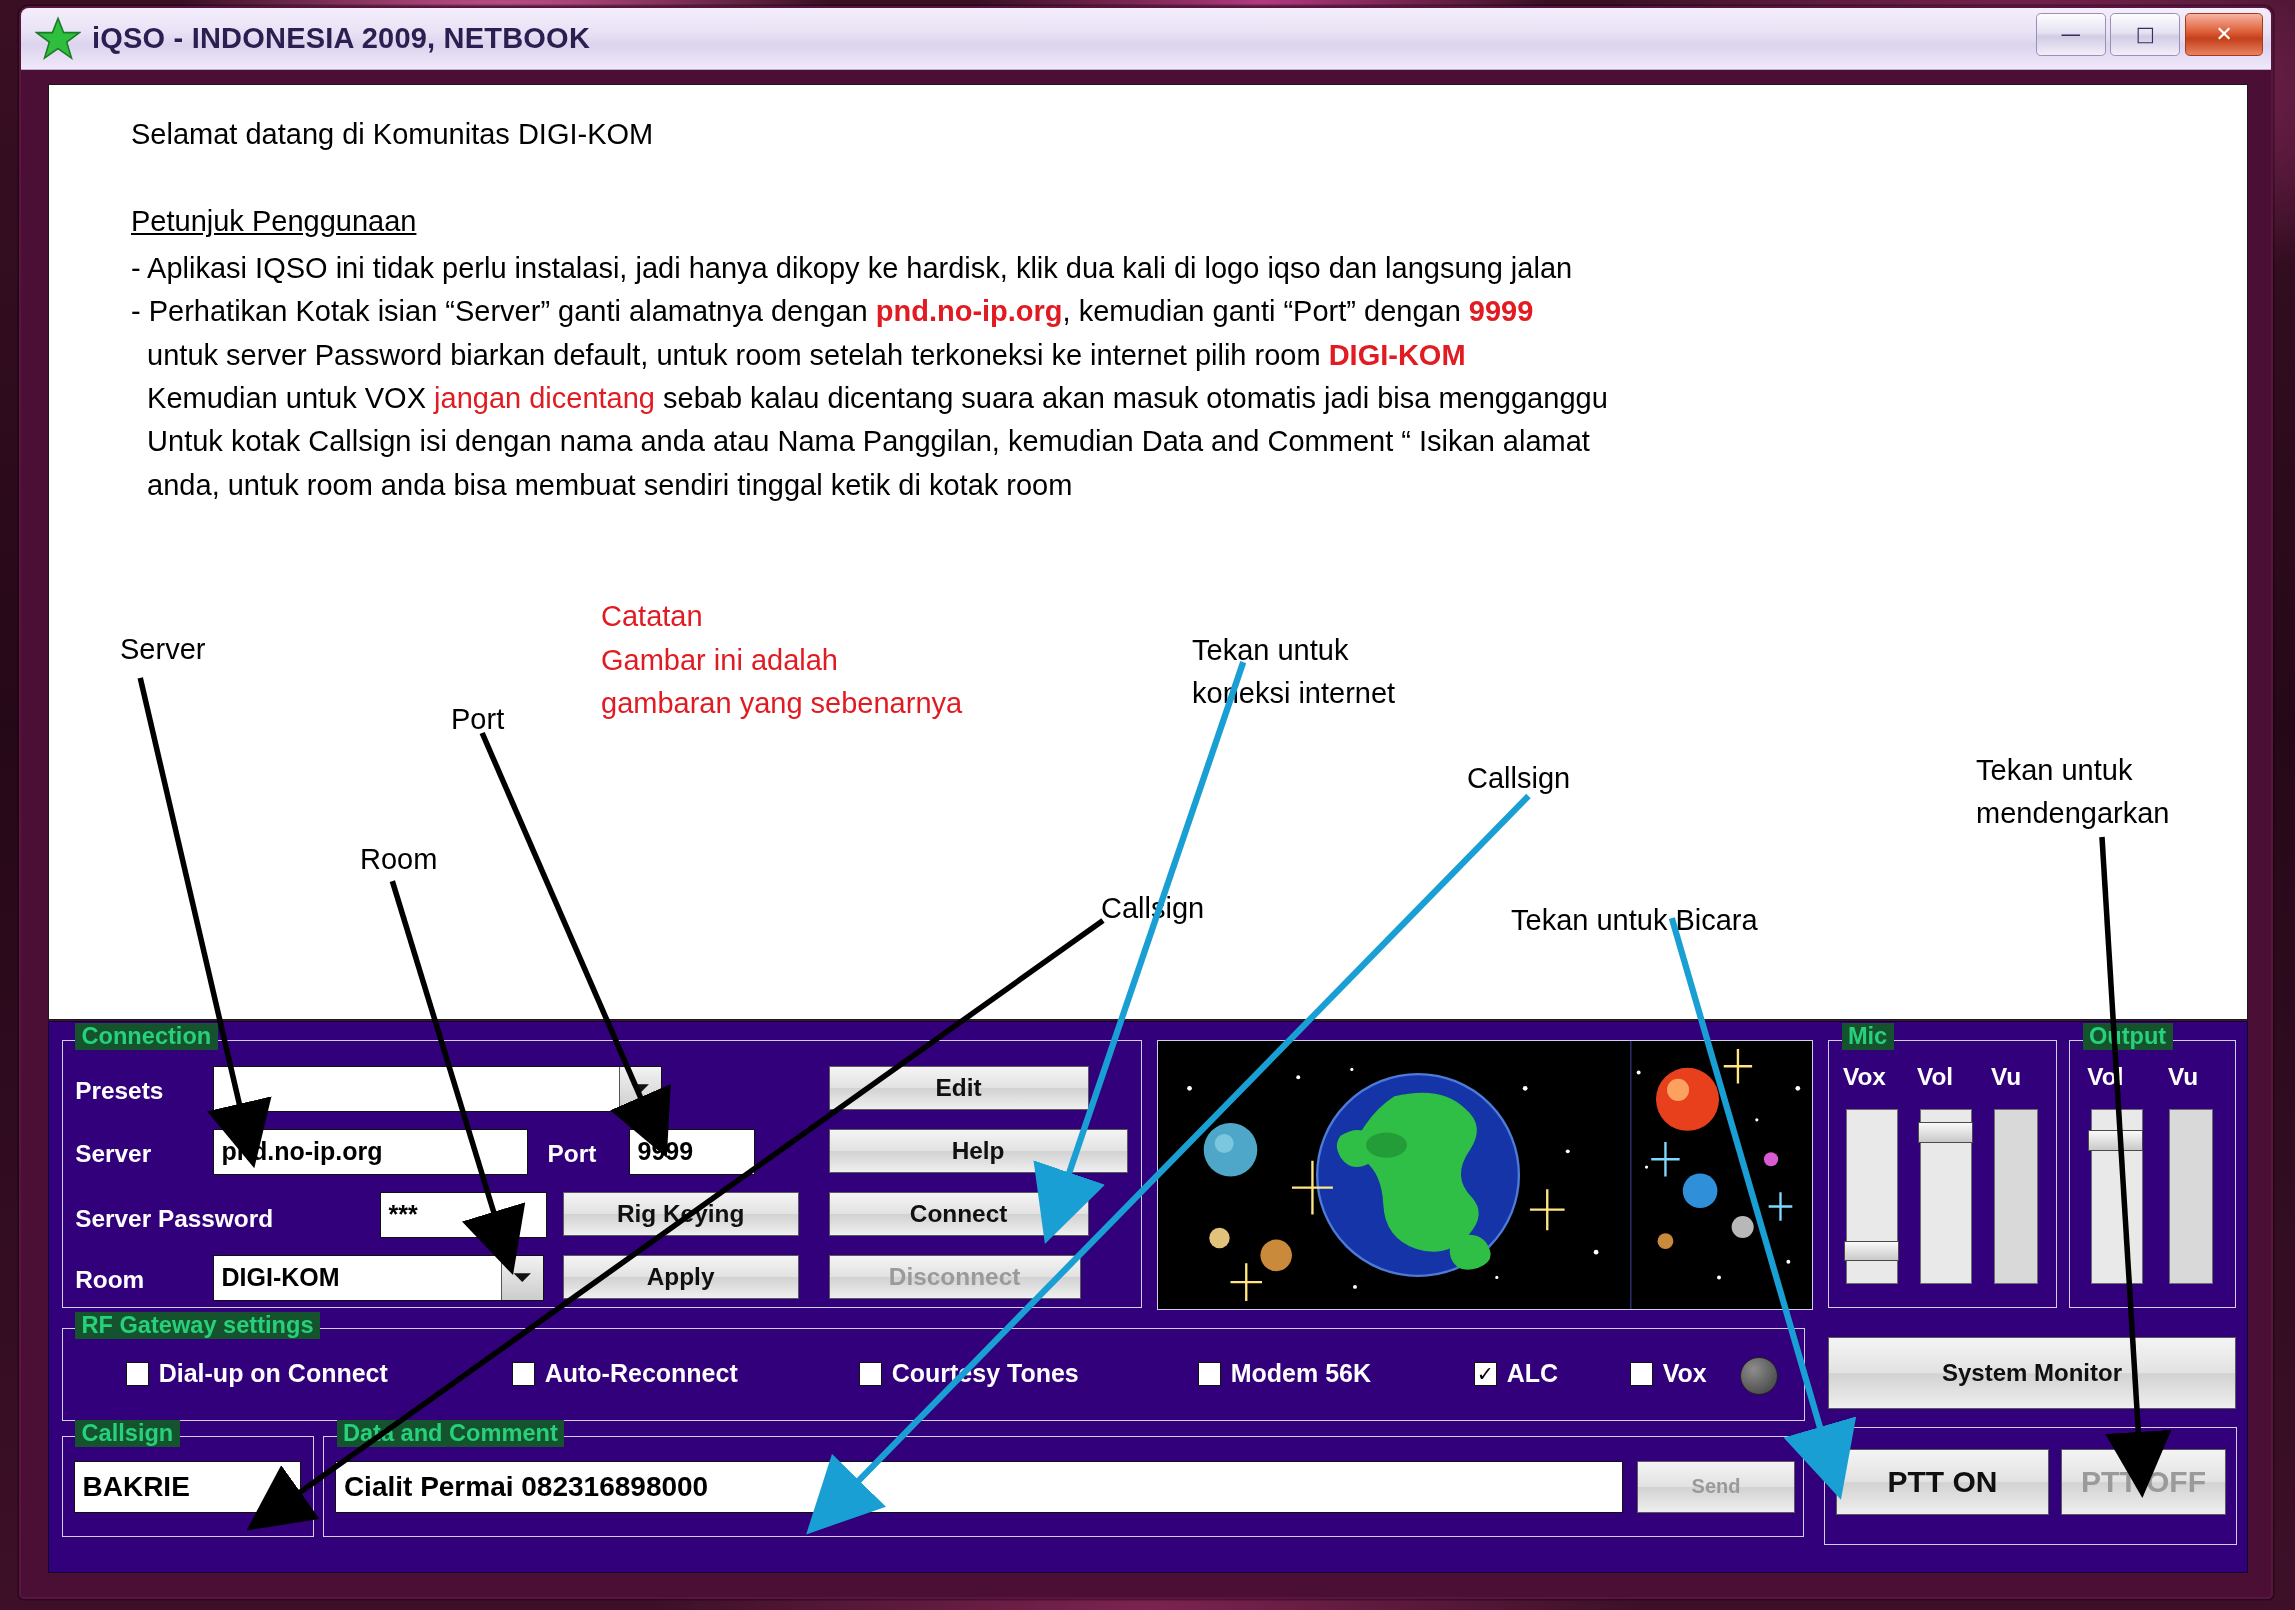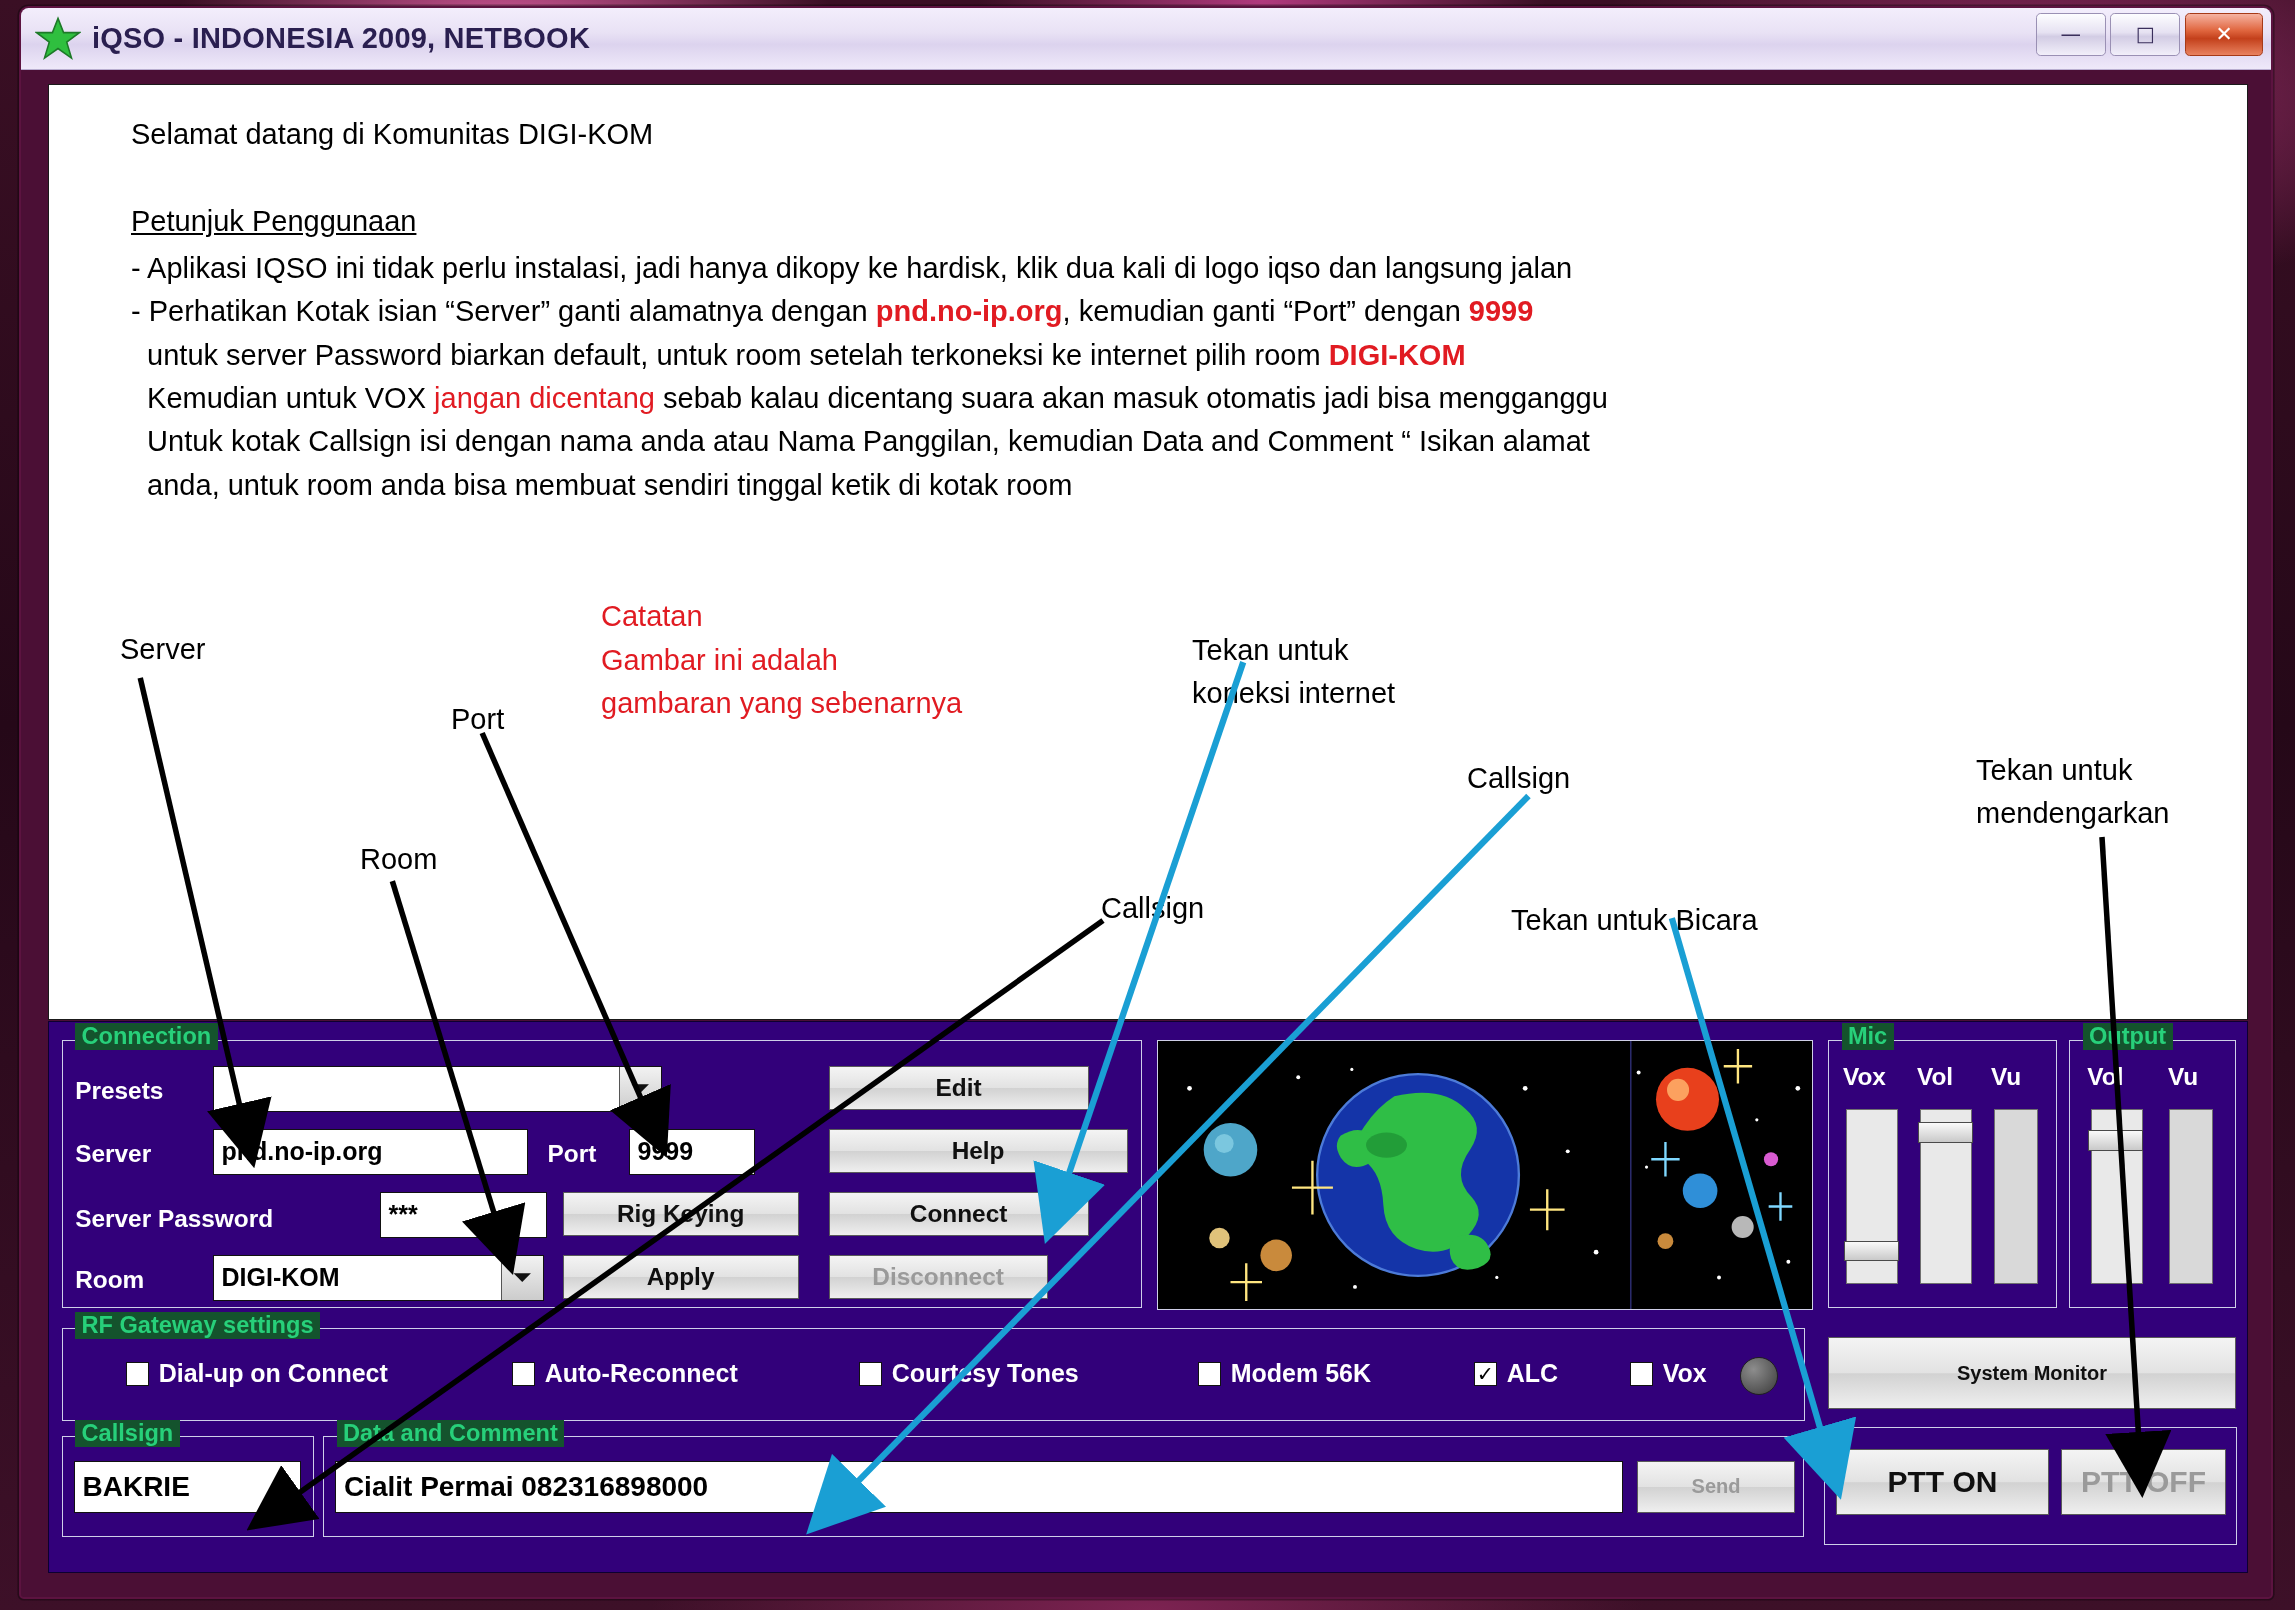--- a/index.html
+++ b/index.html
@@ -201,21 +201,21 @@
             </svg>
         </div>
       </div>
 
       <div class="btn" style="position:absolute;left:500px;top:151px;width:236px;height:44px;">Rig Keying</div>
       <div class="btn" style="position:absolute;left:500px;top:214px;width:236px;height:44px;">Apply</div>
 
       <div class="btn" style="position:absolute;left:766px;top:25px;width:260px;height:44px;">Edit</div>
       <div class="btn" style="position:absolute;left:766px;top:88px;width:299px;height:44px;">Help</div>
       <div class="btn" style="position:absolute;left:766px;top:151px;width:260px;height:44px;">Connect</div>
-      <div class="btn disabled" style="position:absolute;left:766px;top:214px;width:219px;height:44px;">Disconnect</div>
+      <div class="btn disabled" style="position:absolute;left:766px;top:214px;width:252px;height:44px;">Disconnect</div>
     </div>
 
     <div id="space-box" style="left:1108px;top:17.3px;width:654px;height:268px;">
       <svg width="654" height="268" viewBox="0 0 830 340">
         <rect x="0" y="0" width="830" height="340" fill="#000"></rect>
         <line x1="600" y1="0" x2="600" y2="340" stroke="#2a2a6a" stroke-width="2"></line>
 
         <circle cx="330" cy="170" r="128" fill="#1434a8"></circle>
         <circle cx="330" cy="170" r="128" fill="none" stroke="#4d7bd8" stroke-width="3"></circle>
         <path d="M300 70 q60 -14 90 16 q26 22 6 52 q-24 34 2 60 q20 22 -4 48 q-28 30 -66 18 q-40 -14 -42 -56 q-2 -40 -24 -56 q-20 -16 0 -44 q16 -24 38 -38 z" fill="#2fbe46"></path>
@@ -312,21 +312,21 @@
         <span class="cb">✓</span>
         <span class="lbl">ALC</span>
       </div>
       <div style="position:absolute;left:1567px;top:30px;" class="chk-item">
         <span class="cb"></span>
         <span class="lbl">Vox</span>
       </div>
       <div style="position:absolute;left:1677px;top:28px;width:36px;height:36px;border-radius:50%;background:radial-gradient(circle at 35% 32%, #8d8d8d, #3a3a3a);border:1.6px solid #202020;"></div>
     </div>
 
-    <div class="btn" style="position:absolute;left:1779px;top:315px;width:408px;height:72px;font-size:20px;">System Monitor</div>
+    <div class="btn" style="position:absolute;left:1779px;top:315px;width:408px;height:72px;font-size:24px;">System Monitor</div>
 
     <div class="group" style="left:12.6px;top:414px;width:252px;height:101px;">
       <div class="group-label">Callsign</div>
       <div class="field" style="position:absolute;left:11px;top:23.6px;width:227px;height:52px;font-size:28px;">BAKRIE</div>
     </div>
 
     <div class="group" style="left:274px;top:414px;width:1481px;height:101px;">
       <div class="group-label">Data and Comment</div>
       <div class="field" style="position:absolute;left:11px;top:23.6px;width:1288px;height:52px;font-size:28px;">Cialit Permai 082316898000</div>
       <div class="btn disabled" style="position:absolute;left:1313px;top:23.6px;width:158px;height:52px;font-size:20px;">Send</div>

